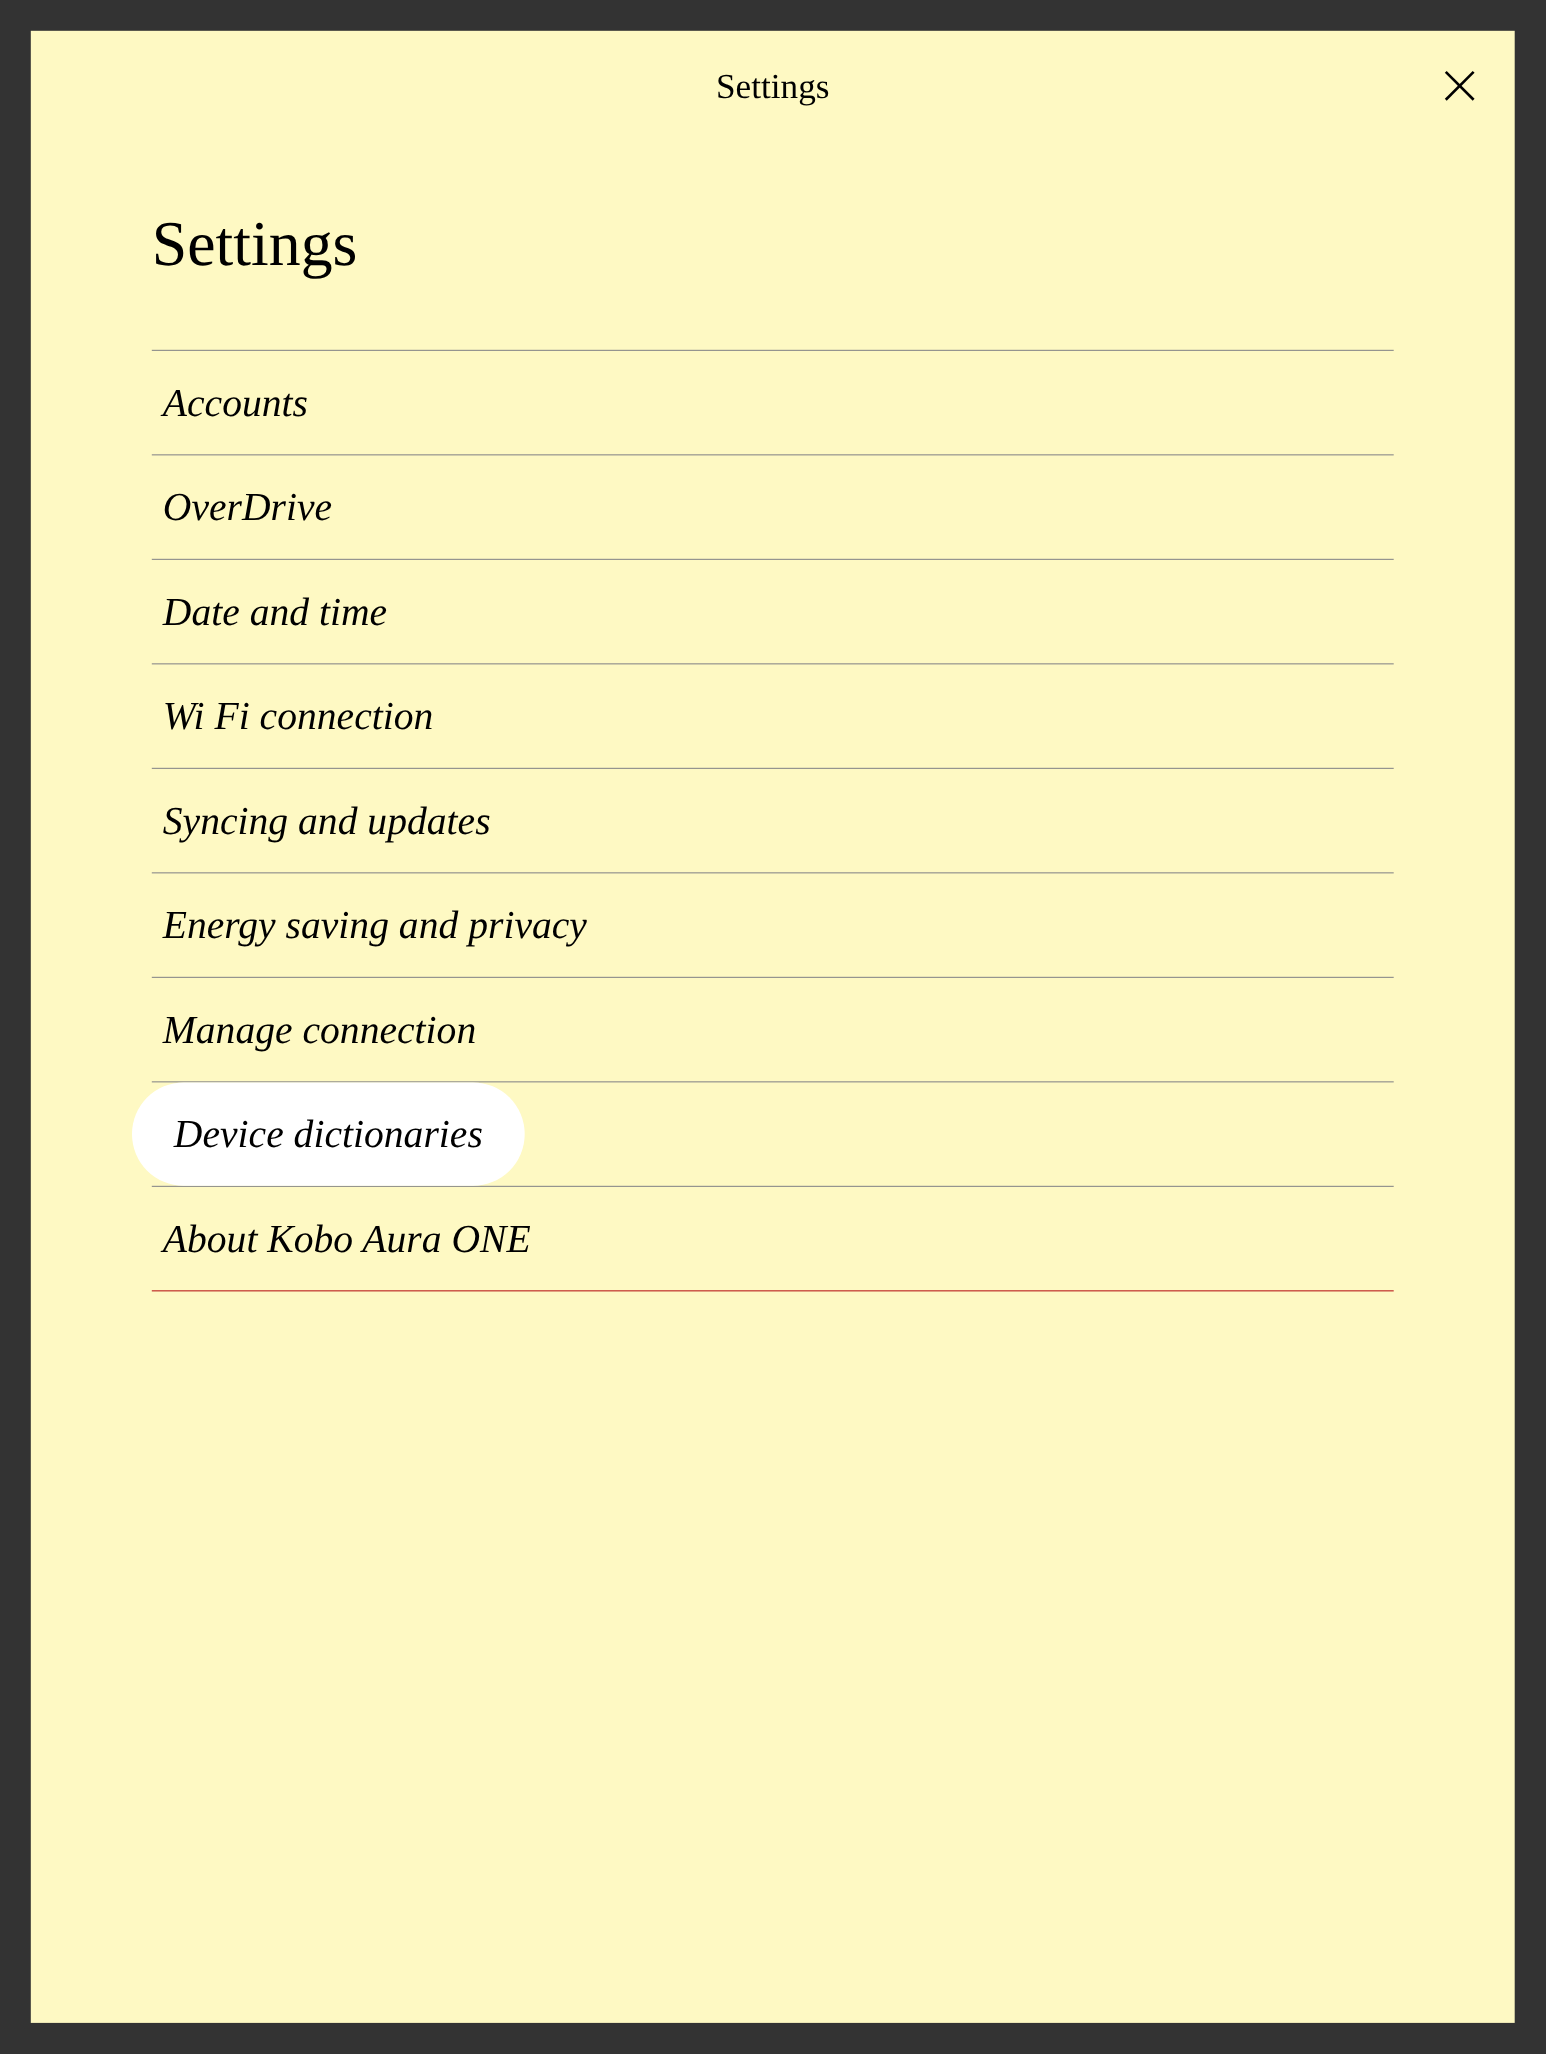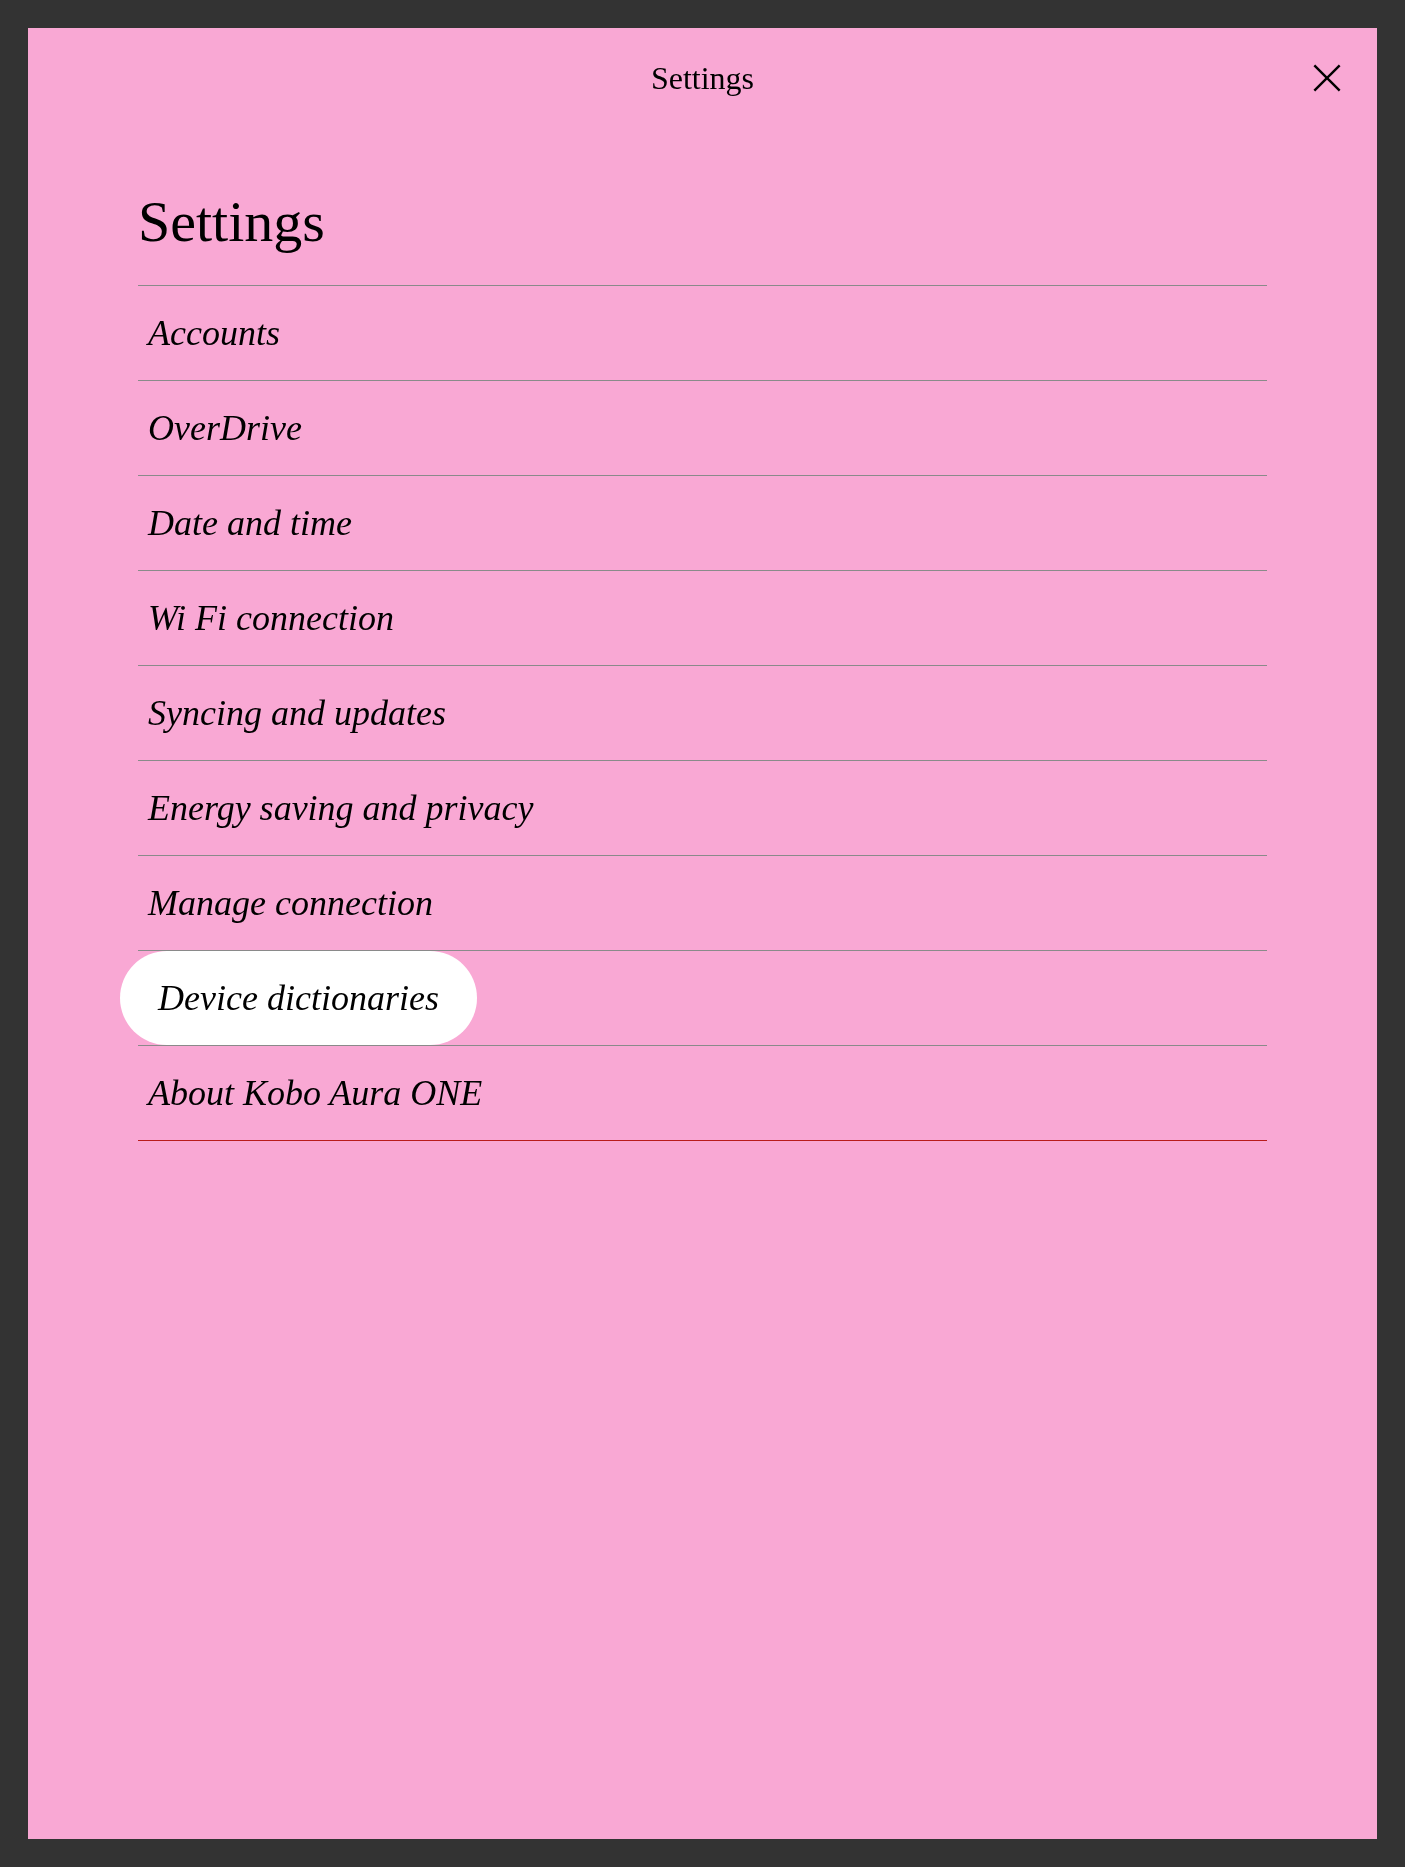--- a/index.html
+++ b/index.html
@@ -8,21 +8,21 @@
       box-sizing: border-box;
     }
     body {
       background: #333333;
       font-family: Georgia, 'Times New Roman', serif;
       width: 1405px;
       height: 1867px;
       padding: 28px;
     }
     .window {
-      background: #f9a8d4;
+      background: #fef9c3;
       width: 100%;
       height: 100%;
       position: relative;
     }
     .header {
       position: relative;
       height: 100px;
       display: flex;
       align-items: center;
       justify-content: center;
@@ -53,20 +53,21 @@
     }
     .page-title {
       font-size: 58px;
       font-weight: normal;
       color: #000;
       font-family: Georgia, serif;
       padding-bottom: 30px;
     }
     .settings-list {
       list-style: none;
+      margin-top: 33px;
     }
     .settings-item {
       border-top: 1px solid #8a8a8a;
       padding: 0;
     }
     .settings-item:last-child {
       border-bottom: 1px solid #b91c1c;
     }
     .settings-item-inner {
       padding: 26px 10px;

